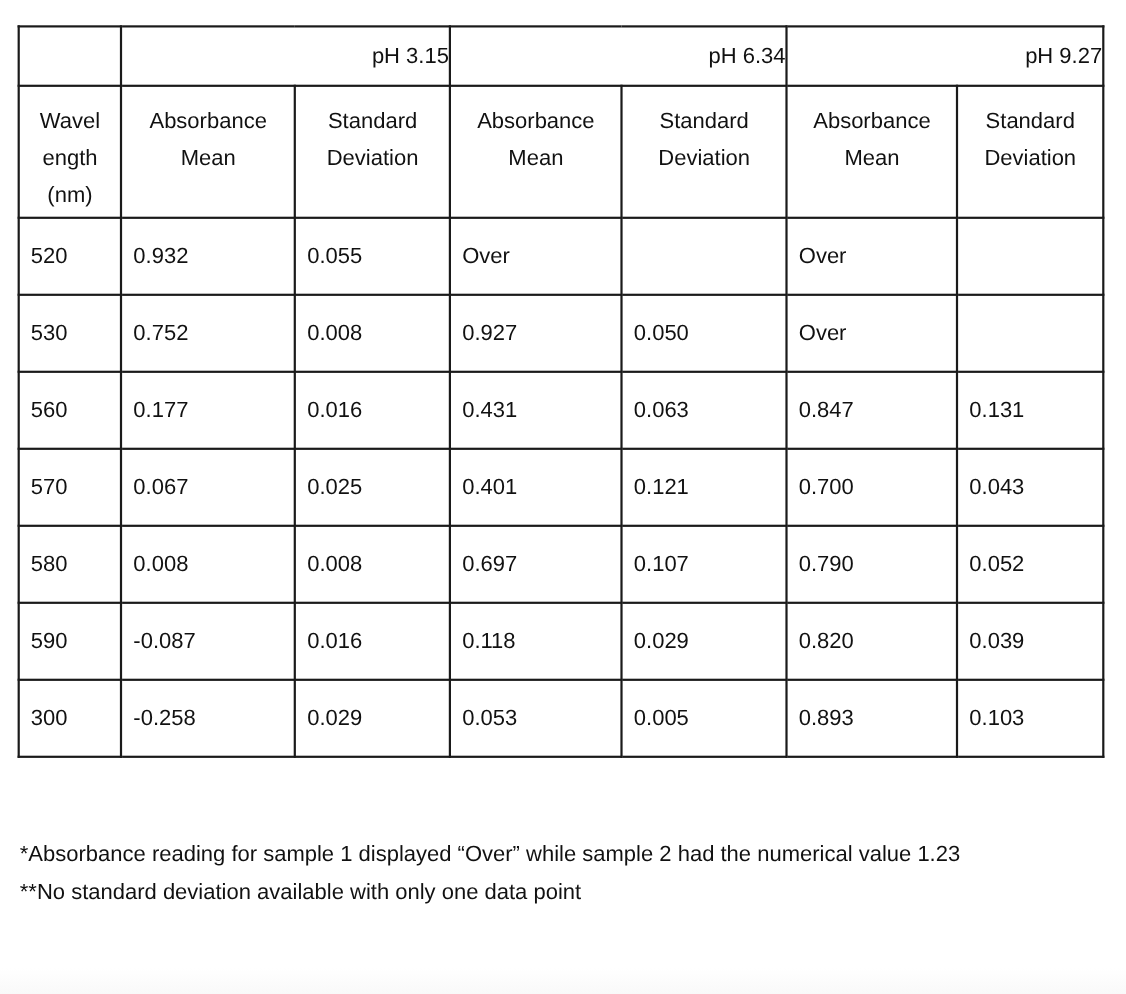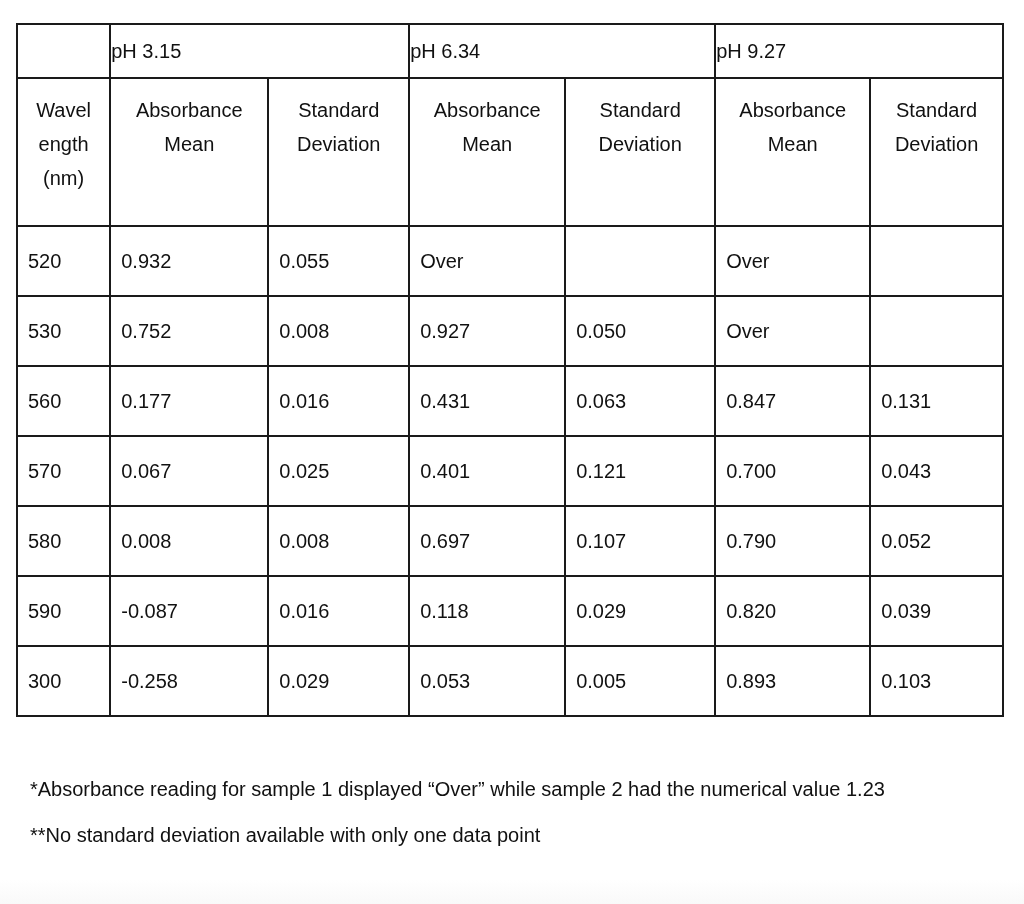--- a/index.html
+++ b/index.html
@@ -23,34 +23,34 @@
       padding: 0;
     }
     .c0 { width: 92px; }
     .c1 { width: 156px; }
     .c2 { width: 139px; }
     .c3 { width: 154px; }
     .c4 { width: 148px; }
     .c5 { width: 153px; }
     .c6 { width: 131px; }
     tr.group-row { height: 54px; }
-    tr.group-row th { text-align: left; vertical-align: middle; margin-left: 46px; }
-    tr.sub-row { height: 148px; }
+    tr.group-row th { text-align: right; vertical-align: middle; margin-left: 46px; }
+    tr.sub-row { height: 120px; }
     tr.sub-row th {
       text-align: center; vertical-align: top;
       padding-top: 14px; line-height: 34px;
     }
     tr.data-row { height: 70px; }
     tr.data-row td { text-align: left; padding-left: 10px; vertical-align: middle; }
     tr.data-row td.sm { font-size: 14px; vertical-align: middle; padding-bottom: 8px; }
     .notes {
       position: absolute; left: 18px; top: 760px; width: 990px;
       font-size: 20px; line-height: 34px;
     }
-    .notes p { margin: 12px; }
+    .notes p { margin: 0; }
   </style>
 </head>
 <body>
 
 <table class="data">
   <colgroup>
     <col class="c0">
       <col class="c1">
       <col class="c2">
       <col class="c3">

